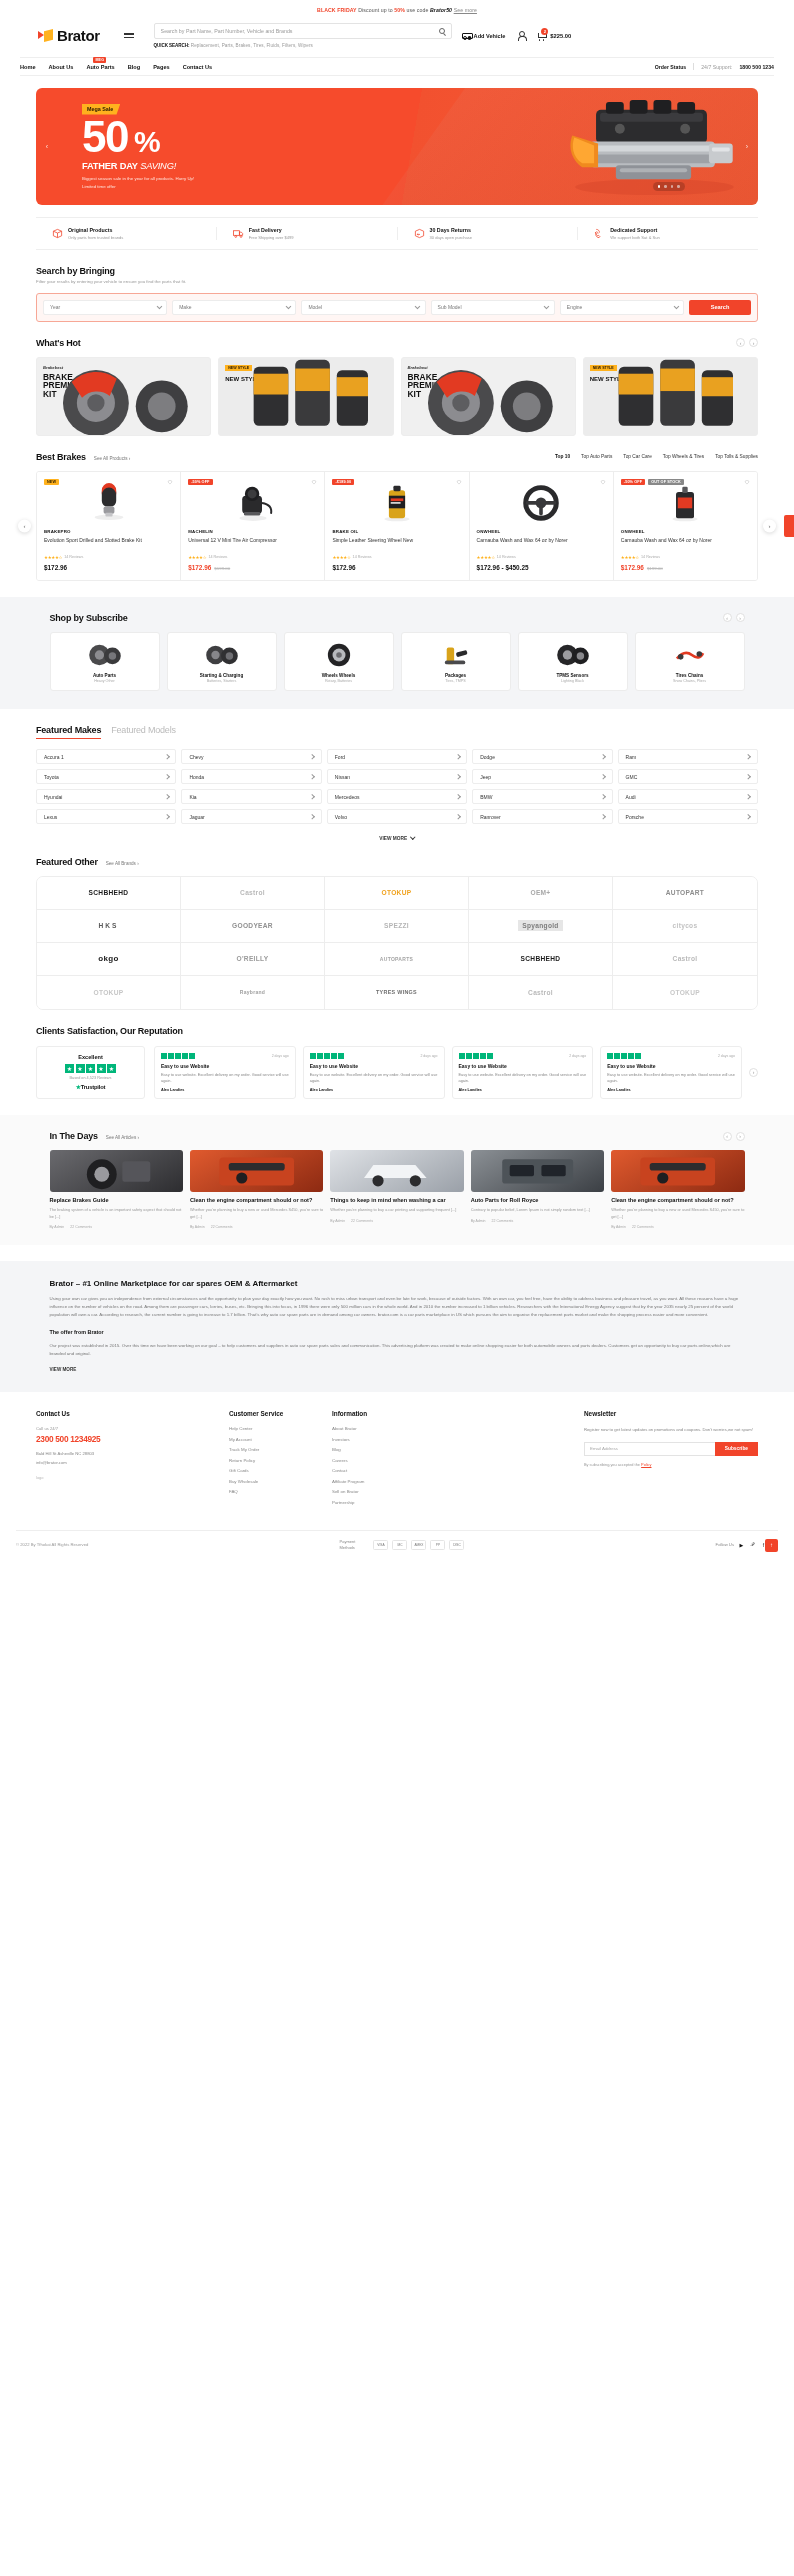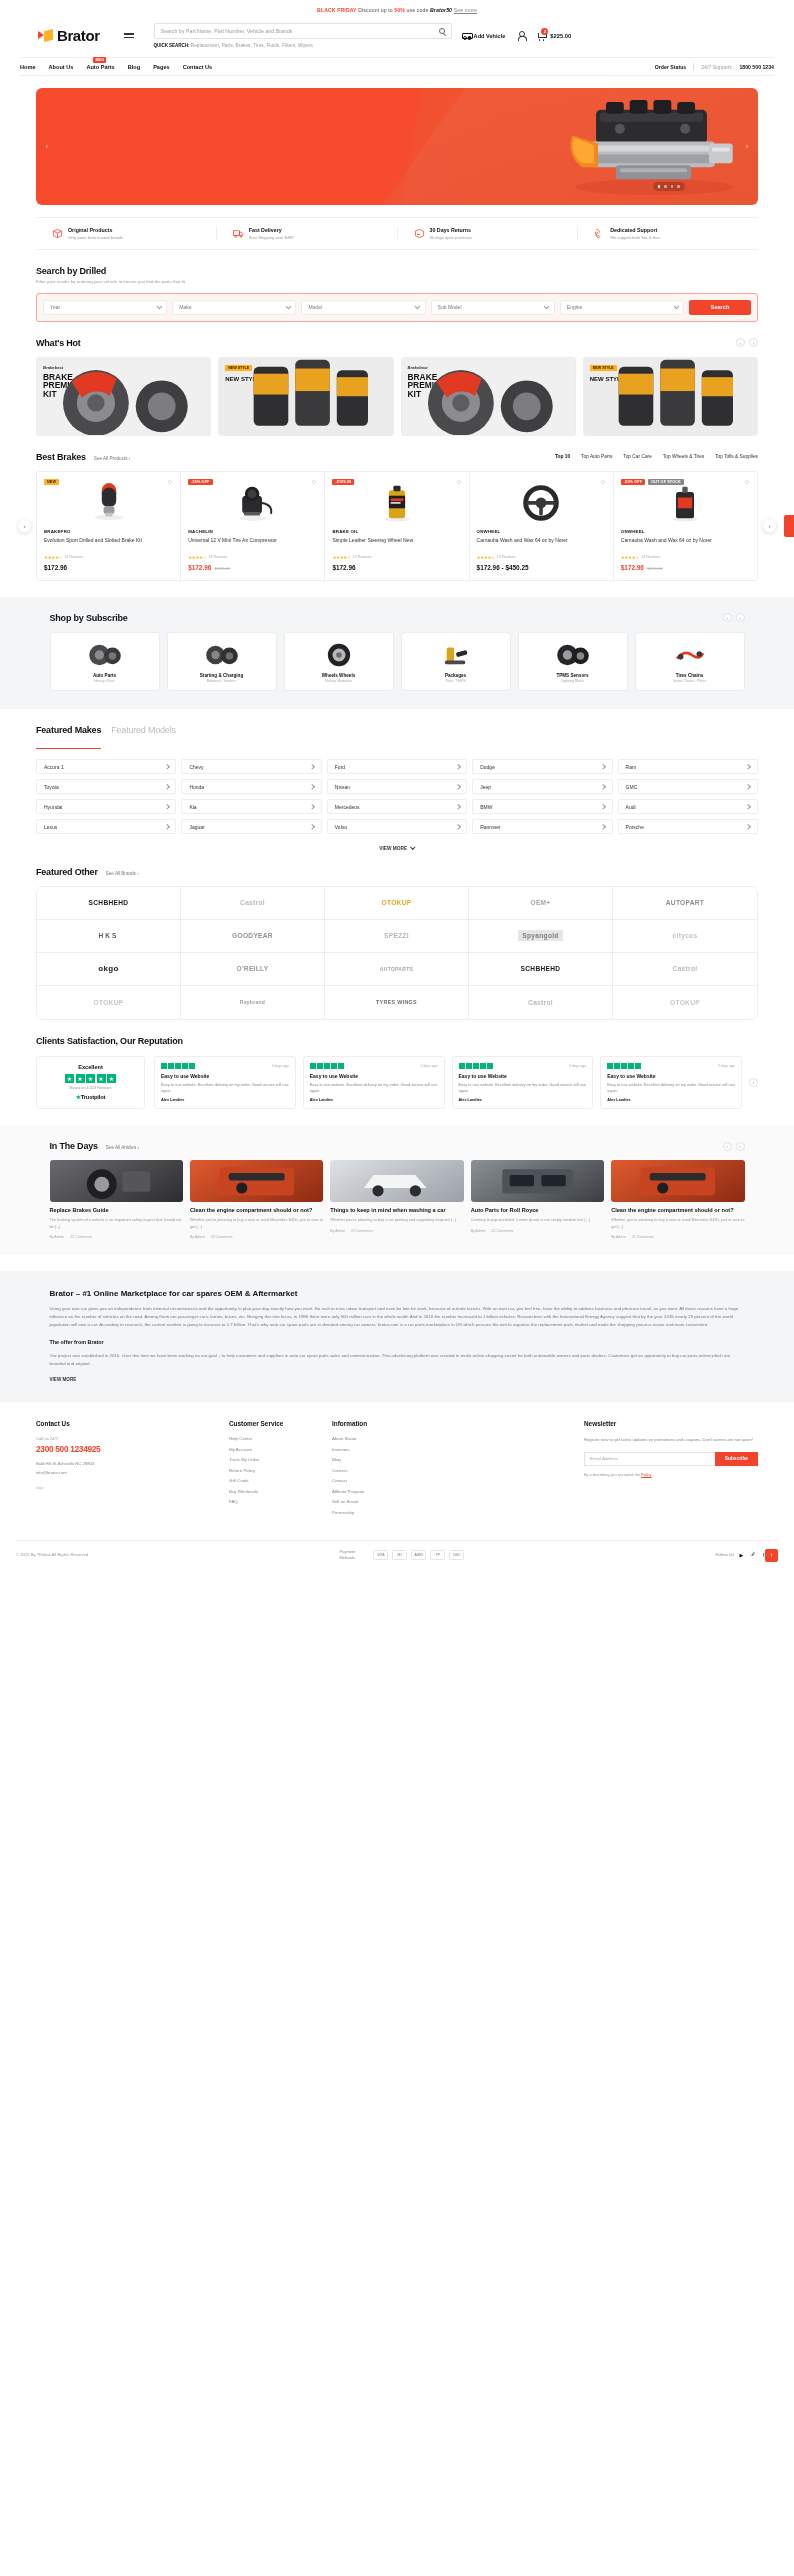--- a/index.html
+++ b/index.html
@@ -291,21 +291,21 @@
     flex:1; background:#fff; border:1px solid #ececec; border-radius:3px;
     padding: 8px 4px 7px; text-align:center; cursor:pointer;
   }
   .cat-img { height: 28px; display:flex; align-items:center; justify-content:center; margin-bottom:4px; }
   .cat-name { font-size:4.6px; font-weight:bold; color:#111; }
   .cat-count { font-size:3.7px; color:#aaa; margin-top:1.5px; }
 
   
   .makes-tabs { display:flex; gap:10px; align-items:baseline; }
   .mk-tab { font-size:9px; color:#bbb; cursor:pointer; letter-spacing:-0.2px; }
-  .mk-tab.on { color:#111; font-weight:bold; border-bottom:1.4px solid #f1442a; padding-bottom:13px; }
+  .mk-tab.on { color:#111; font-weight:bold; border-bottom:1.4px solid #f1442a; padding-bottom:3px; }
   .mk-grid { display:grid; grid-template-columns: repeat(5, 1fr); gap:5px; margin-top:10px; }
   .mk-cell {
     border:1px solid #ededed; border-radius:2px; height:15px;
     display:flex; align-items:center; justify-content:space-between;
     padding:0 7px; font-size:5px; color:#333; cursor:pointer;
   }
   .view-more { text-align:center; margin-top:11px; font-size:4.8px; font-weight:bold; color:#333; cursor:pointer;}
   .view-more .chev2 {
     display:inline-block; width:3.5px;height:3.5px;
     border-right:1px solid #333;border-bottom:1px solid #333;
@@ -490,20 +490,27 @@
       <rect x="34" y="59" width="118" height="9" rx="2" fill="#9ea1a6"></rect>
       <path d="M12 40 C8 50 10 64 22 72 L38 72 L38 48 Z" fill="#f08a1e"></path>
       <path d="M14 42 C11 50 12 62 22 68 L34 68 L34 50 Z" fill="#ffa732"></path>
       <rect x="150" y="48" width="24" height="20" rx="3" fill="#c8cbce"></rect>
       <rect x="153" y="52" width="18" height="4" rx="1.5" fill="#e2e4e6"></rect>
       <rect x="56" y="70" width="76" height="14" rx="3" fill="#8f9298"></rect>
       <rect x="60" y="73" width="68" height="4" rx="2" fill="#aeb1b5"></rect>
       <circle cx="60" cy="33" r="5" fill="#555"></circle>
       <circle cx="126" cy="33" r="5" fill="#555"></circle>
     </svg>
+    <div class="hero-content">
+      <div class="mega-sale">Mega Sale</div>
+      <div class="hero-pct"><span>50</span><span class="p">%</span></div>
+      <div class="hero-sub"><b>FATHER DAY</b> <i>SAVING!</i></div>
+      <div class="hero-desc">Biggest season sale in the year for all products. Hurry Up!</div>
+      <div class="hero-desc" style="margin-top:0">Limited time offer</div>
+    </div>
     <div class="hero-dots">
       <i class="on"></i>
           <i></i>
           <i></i>
           <i></i>
     </div>
   </div>
 
   <div class="features">
     <div class="feature">
@@ -545,21 +552,21 @@
           </svg>
       <div>
         <div class="f-title">Dedicated Support</div>
         <div class="f-desc">We support both Sat &amp; Sun</div>
       </div>
     </div>
   </div>
 </div>
 
 <div class="wrap sec">
-  <div class="sec-h">Search by Drilled</div>
+  <div class="sec-h">Search by Bringing</div>
   <div class="sec-sub">Filter your results by entering your vehicle to ensure you find the parts that fit.</div>
   <div class="sbv-form">
     <div class="sbv-sel">
           <span>Year</span>
           <i class="chev"></i>
         </div>
     <div class="sbv-sel">
           <span>Make</span>
           <i class="chev"></i>
         </div>

